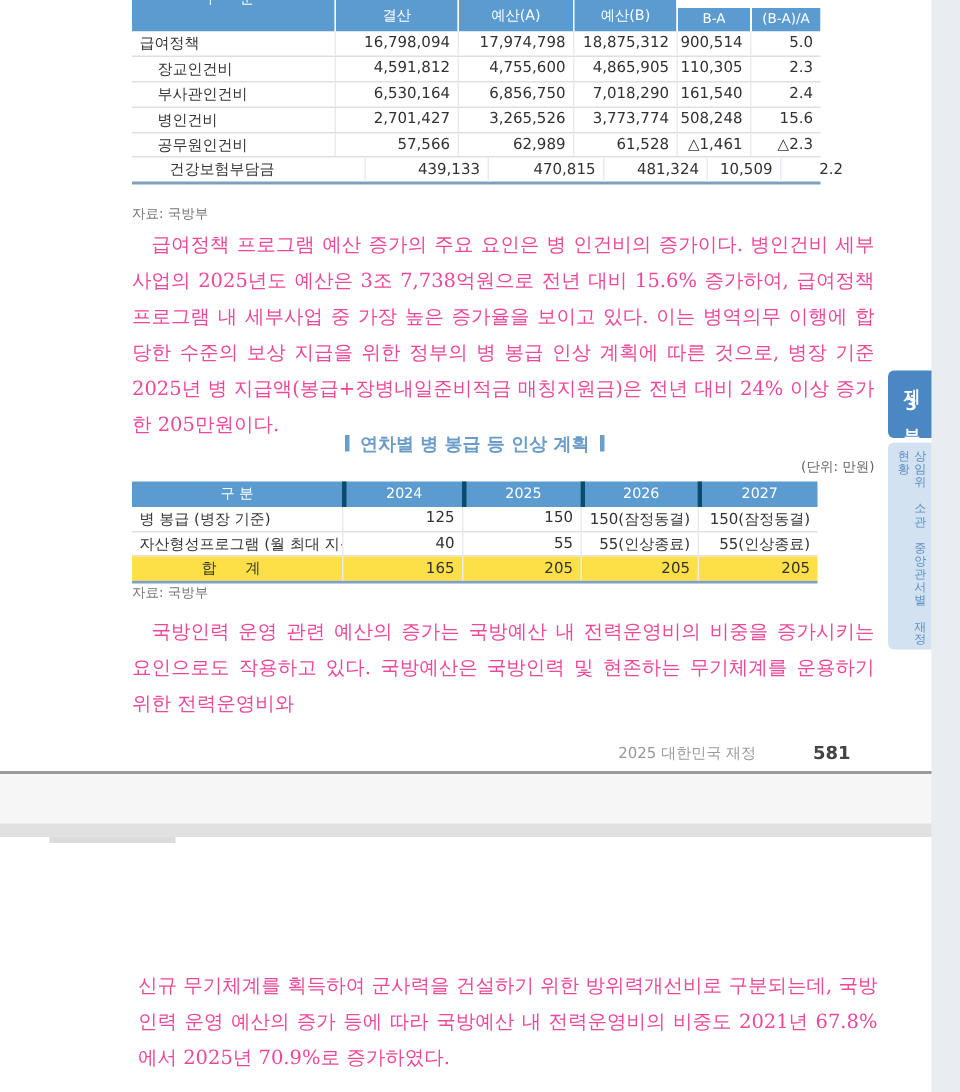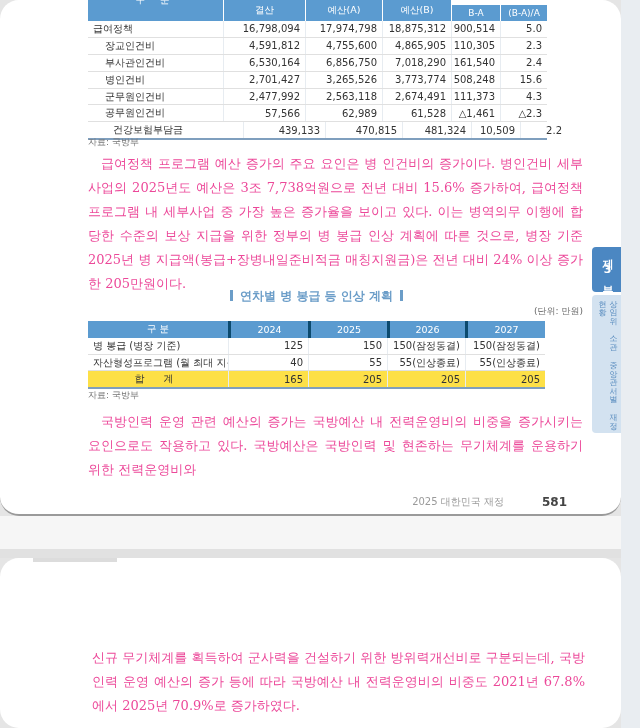--- a/index.html
+++ b/index.html
@@ -1,19 +1,19 @@
 <!DOCTYPE html>
 <html><head>
 <meta charset="utf-8">
 <style>
   html,body{margin:0;padding:0;background:#e5e5e5;}
   .viewer{position:relative;width:640px;height:728px;background:#e5e5e5;overflow:hidden;
           font-family:"DejaVu Sans",sans-serif;}
   .right-strip{position:absolute;left:621px;top:0;width:19px;height:728px;background:#e9edf1;}
-  .page{position:absolute;left:0;background:#ffffff;border-radius:19px;}
+  .page{position:absolute;left:0;background:#ffffff;}
   .page1{top:0;width:621px;height:514px;border-bottom:2px solid #9a9a9a;}
   .page2{top:558px;width:621px;height:170px;}
   .gap{position:absolute;left:0;top:516px;width:621px;height:42px;background:#f6f6f6;}
   .gap .gap-shadow{position:absolute;left:0;bottom:0;width:100%;height:9px;background:#e1e1e1;}
   .notch{position:absolute;left:33px;top:0;width:84px;height:4px;background:#dcdcdc;}
 
   
   .table{position:absolute;font-size:10px;color:#333;}
   .trow{display:grid;grid-template-columns:var(--cols);}
   .tcell{display:flex;align-items:center;overflow:hidden;white-space:nowrap;}
@@ -107,28 +107,20 @@
         </div>
         <div class="trow">
           <div class="tcell lcell indent">병인건비</div>
           <div class="tcell vcell">2,701,427</div>
           <div class="tcell vcell">3,265,526</div>
           <div class="tcell vcell">3,773,774</div>
           <div class="tcell vcell">508,248</div>
           <div class="tcell vcell">15.6</div>
         </div>
         <div class="trow">
-          <div class="tcell lcell indent">군무원인건비</div>
-          <div class="tcell vcell">2,477,992</div>
-          <div class="tcell vcell">2,563,118</div>
-          <div class="tcell vcell">2,674,491</div>
-          <div class="tcell vcell">111,373</div>
-          <div class="tcell vcell">4.3</div>
-        </div>
-        <div class="trow">
           <div class="tcell lcell indent">공무원인건비</div>
           <div class="tcell vcell">57,566</div>
           <div class="tcell vcell">62,989</div>
           <div class="tcell vcell">61,528</div>
           <div class="tcell vcell">△1,461</div>
           <div class="tcell vcell">△2.3</div>
         </div>
         <div class="trow">
           <div class="tcell lcell">건강보험부담금</div>
           <div class="tcell vcell">439,133</div>

